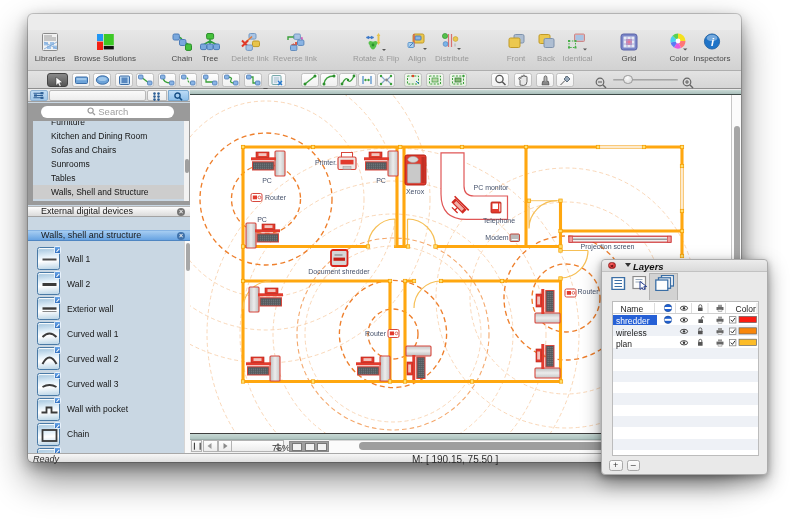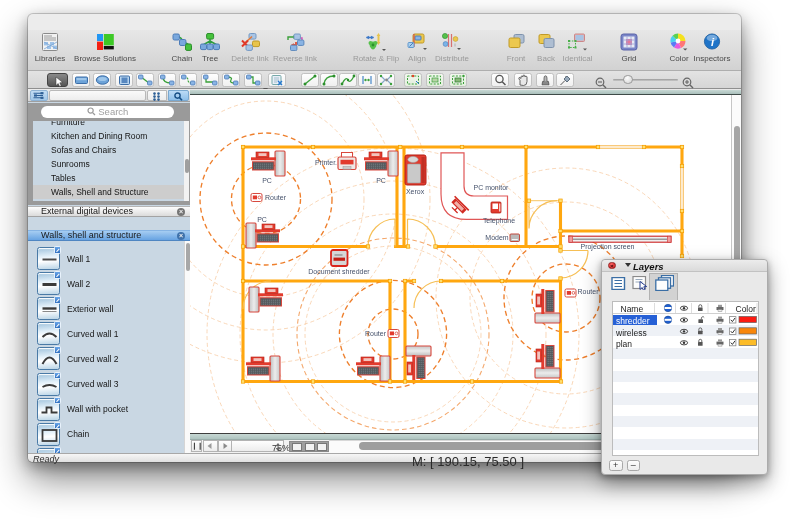--- a/index.html
+++ b/index.html
@@ -762,21 +762,21 @@
     <div class="abs" style="left:98.5px;top:1px;width:40.5px;height:11px;background:#9e9e9e;border:1px solid #8a8a8a;">
       <span class="abs" style="left:2.5px;top:1.5px;width:10px;height:8px;background:#f2f2f2;border:1px solid #777;"></span>
       <span class="abs" style="left:15px;top:1.5px;width:10px;height:8px;background:#f2f2f2;border:1px solid #777;"></span>
       <span class="abs" style="left:27.5px;top:1.5px;width:10px;height:8px;background:#f2f2f2;border:1px solid #777;"></span>
     </div>
     <div class="abs" style="left:139px;top:0;width:402px;height:13.2px;background:#fbfbfb;border-top:1px solid #d8d8d8;"></div>
     <div id="hthumb"></div>
   </div>
   <div id="statusbar">
         <span style="position:absolute;left:5px;top:0px;font-style:italic;">Ready</span>
-    <span style="position:absolute;left:384px;top:0.5px;font-size:13px;">M: [ 190.15, 75.50 ]</span>
+    <span style="position:absolute;left:384px;top:0.5px;font-size:10px;">M: [ 190.15, 75.50 ]</span>
       </div>
 </div>
 <div id="palette">
   <div id="paltitle">
     <div id="palclose">×</div>
     <span class="tri"></span>
         <span class="tt">Layers</span>
   </div>
   <div id="pbtab"></div>
   <div class="palbtn" style="left:9px;"><svg width="15" height="13">

